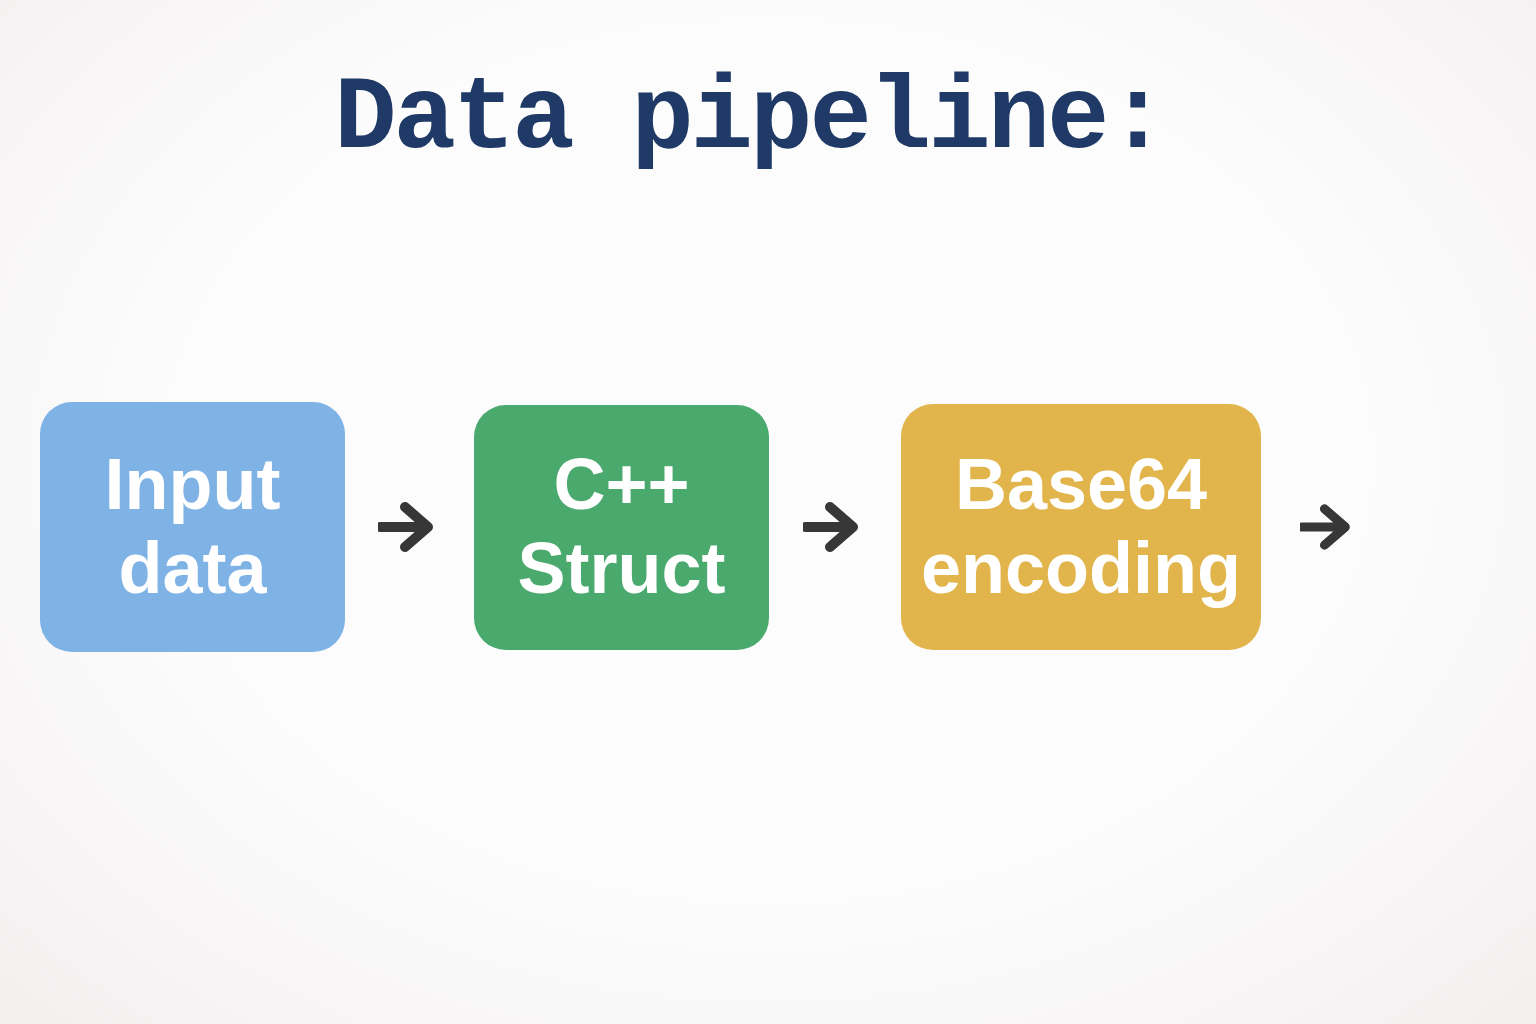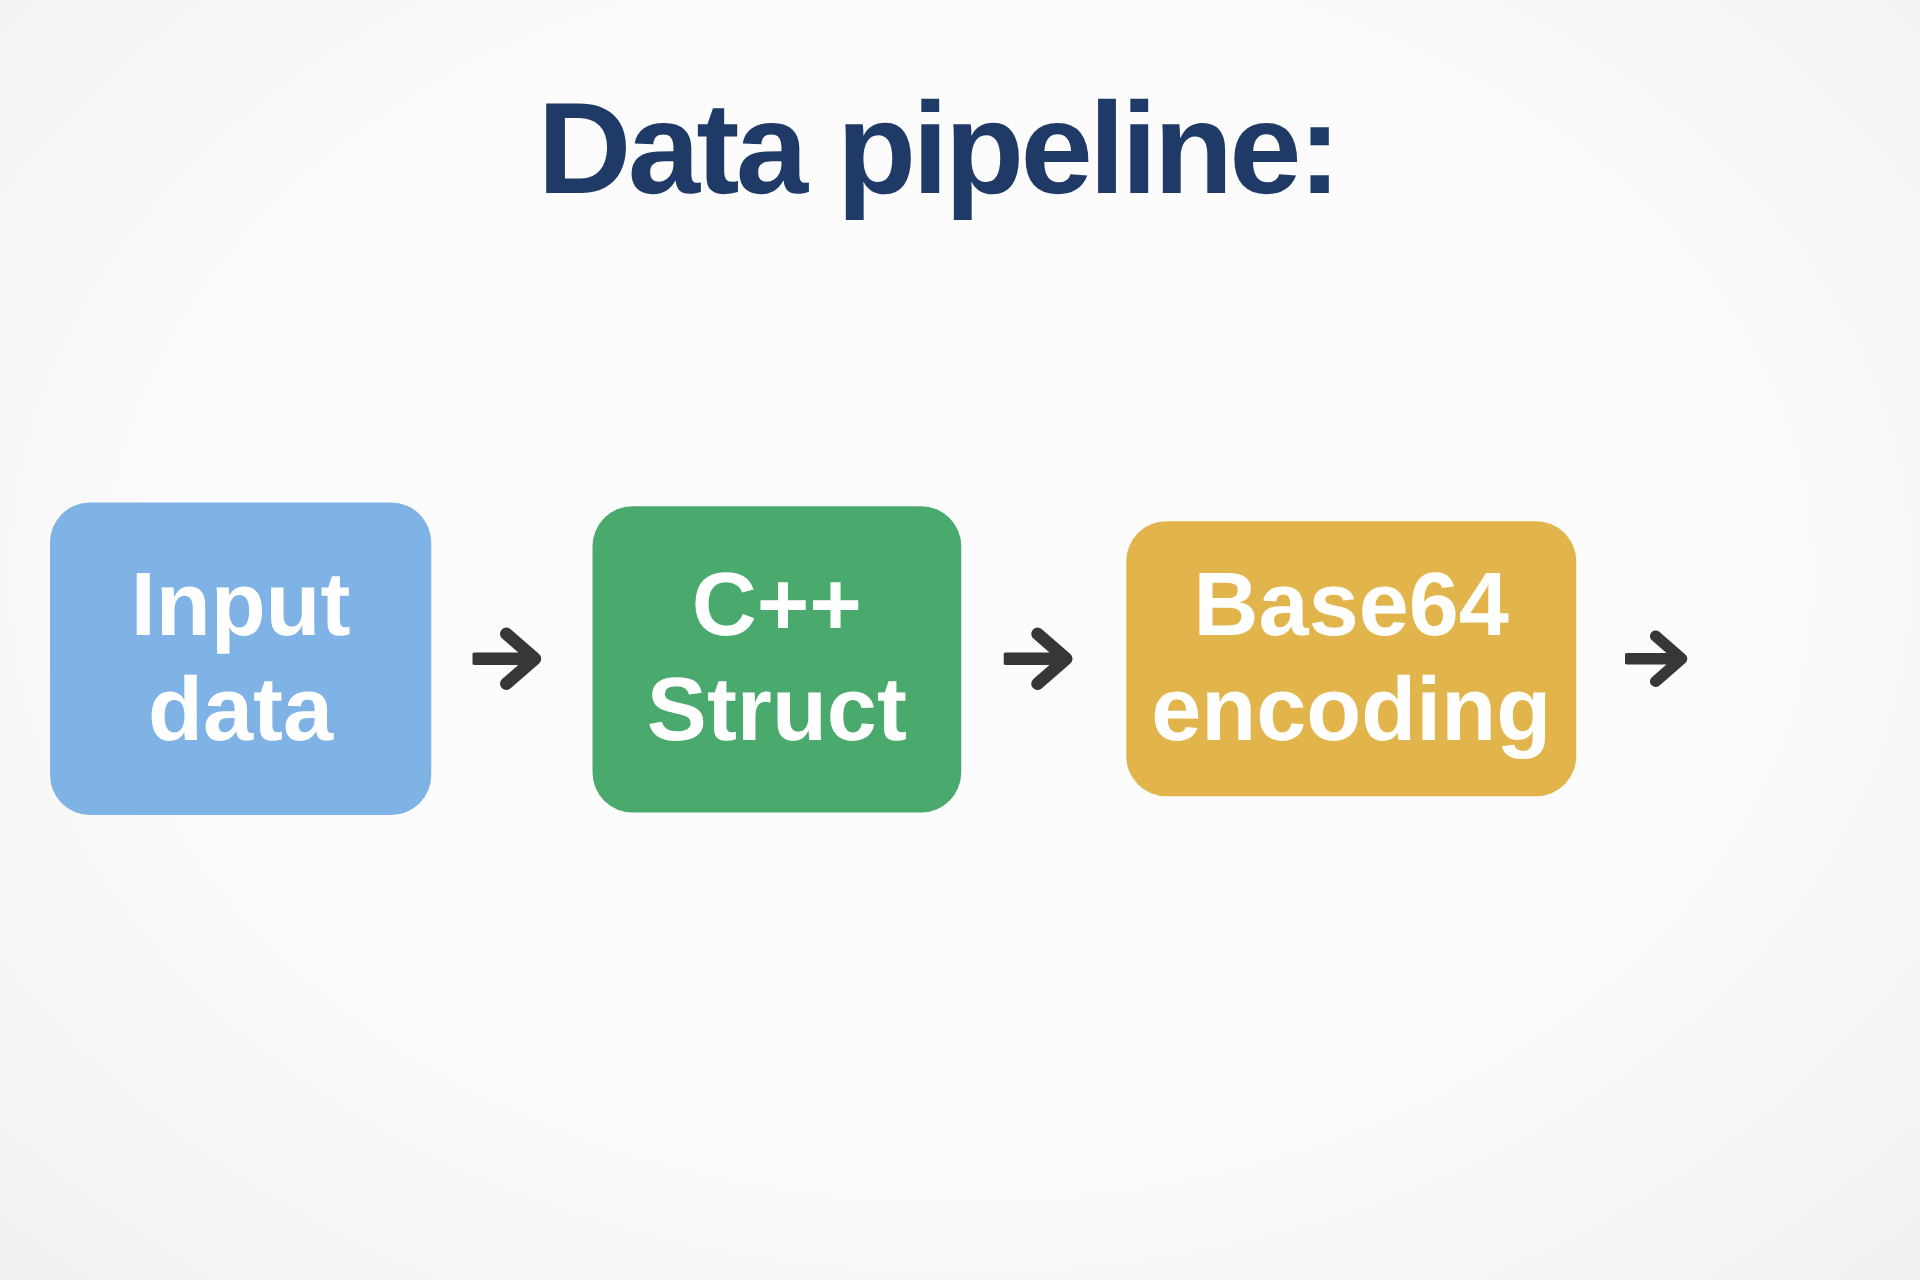--- a/index.html
+++ b/index.html
@@ -19,20 +19,21 @@
     position: absolute;
     top: 62px;
     left: 0;
     width: 1500px;
     margin: 0;
     text-align: center;
     font-size: 104px;
     font-weight: 700;
     letter-spacing: -3px;
     line-height: 1.1;
+    font-family: Liberation Mono, monospace;
   }
 
   .pipeline-row {
     position: absolute;
     left: 40px;
     top: 402px;
     height: 250px;
     display: flex;
     align-items: center;
     gap: 31px;
@@ -45,21 +46,21 @@
     text-align: center;
     font-weight: 700;
     font-size: 72px;
     line-height: 1.16;
     white-space: pre-line;
     border-radius: 32px;
     box-sizing: border-box;
   }
   .node-input    { width: 305px; height: 250px; }
   .node-struct   { width: 295px; height: 245px; }
-  .node-base64   { width: 360px; height: 220px; }
+  .node-base64   { width: 360px; height: 246px; }
   .node-payload  {
     width: 268px;
     height: 142px;
     border-radius: 26px;
     border: 8px solid #222;
     font-size: 54px;
     background: #fff;
   }
 
   .arrow-cell {

